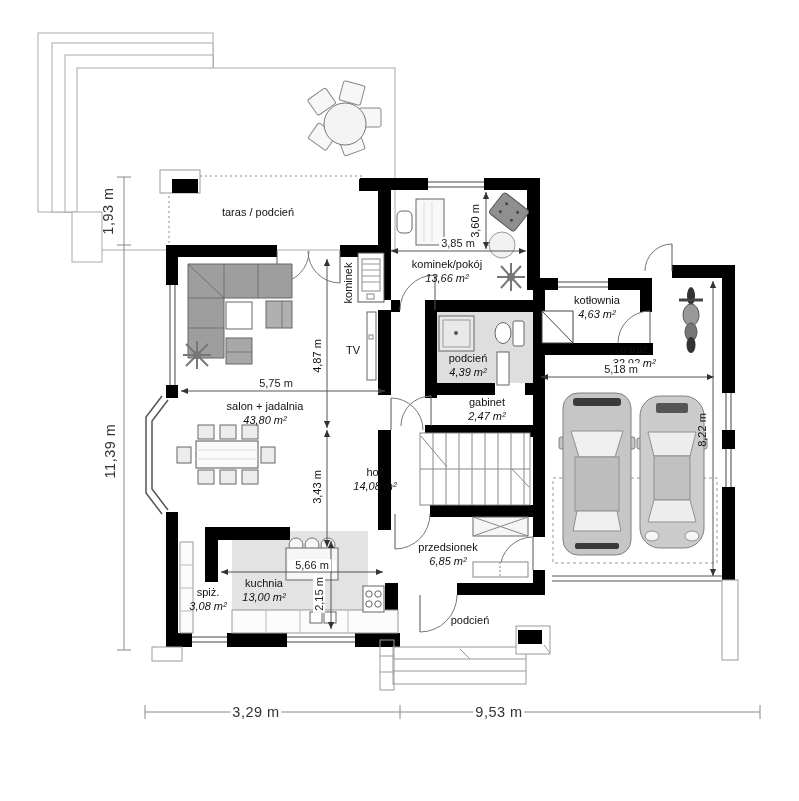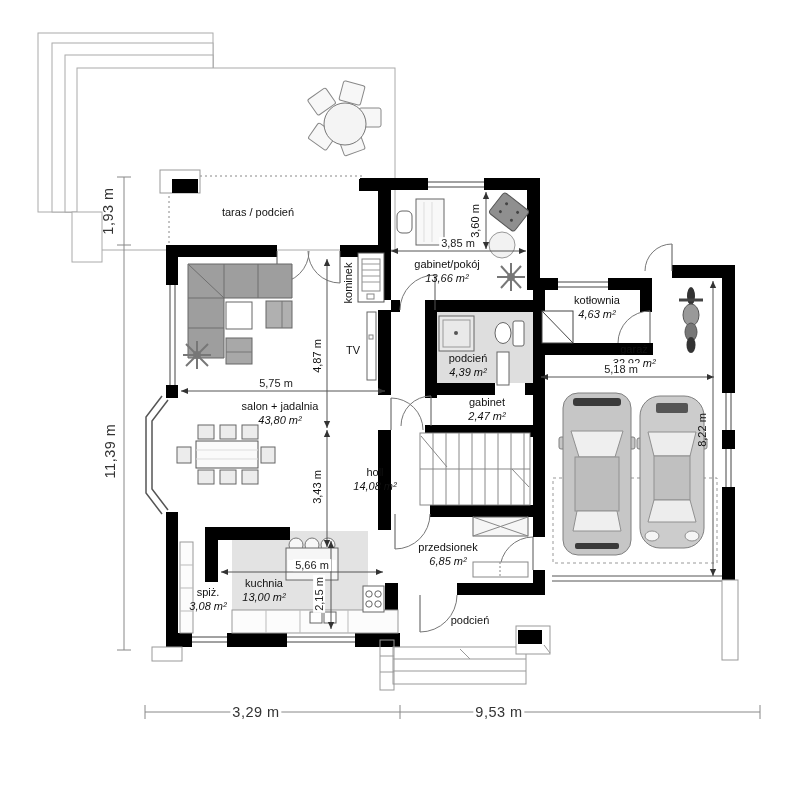--- a/index.html
+++ b/index.html
@@ -387,21 +387,21 @@
     <line x1="145" y1="712" x2="760" y2="712"></line>
     <line x1="145" y1="705" x2="145" y2="719"></line>
     <line x1="400" y1="705" x2="400" y2="719"></line>
     <line x1="760" y1="705" x2="760" y2="719"></line>
   </g>
 </svg>
 
 <div class="lbl" style="left:258px;top:213px"><span>taras / podcień</span></div>
 
 <div class="lbl" style="left:447px;top:272px">
-  <span>gabinet/pokój</span>
+  <span>kominek/pokój</span>
   <span class="area">13,66 m²</span>
 </div>
 
 <div class="lbl" style="left:597px;top:308px">
   <span>kotłownia</span>
   <span class="area">4,63 m²</span>
 </div>
 
 <div class="lbl" style="left:634px;top:357px">
   <span>garaż</span>
@@ -411,21 +411,21 @@
 <div class="lbl" style="left:468px;top:366px">
   <span>podcień</span>
   <span class="area">4,39 m²</span>
 </div>
 
 <div class="lbl" style="left:487px;top:410px">
   <span>gabinet</span>
   <span class="area">2,47 m²</span>
 </div>
 
-<div class="lbl" style="left:280px;top:414px">
+<div class="lbl" style="left:265px;top:414px">
   <span>salon + jadalnia</span>
   <span class="area">43,80 m²</span>
 </div>
 
 <div class="lbl" style="left:375px;top:480px">
   <span>holl</span>
   <span class="area">14,08 m²</span>
 </div>
 
 <div class="lbl" style="left:448px;top:555px">

